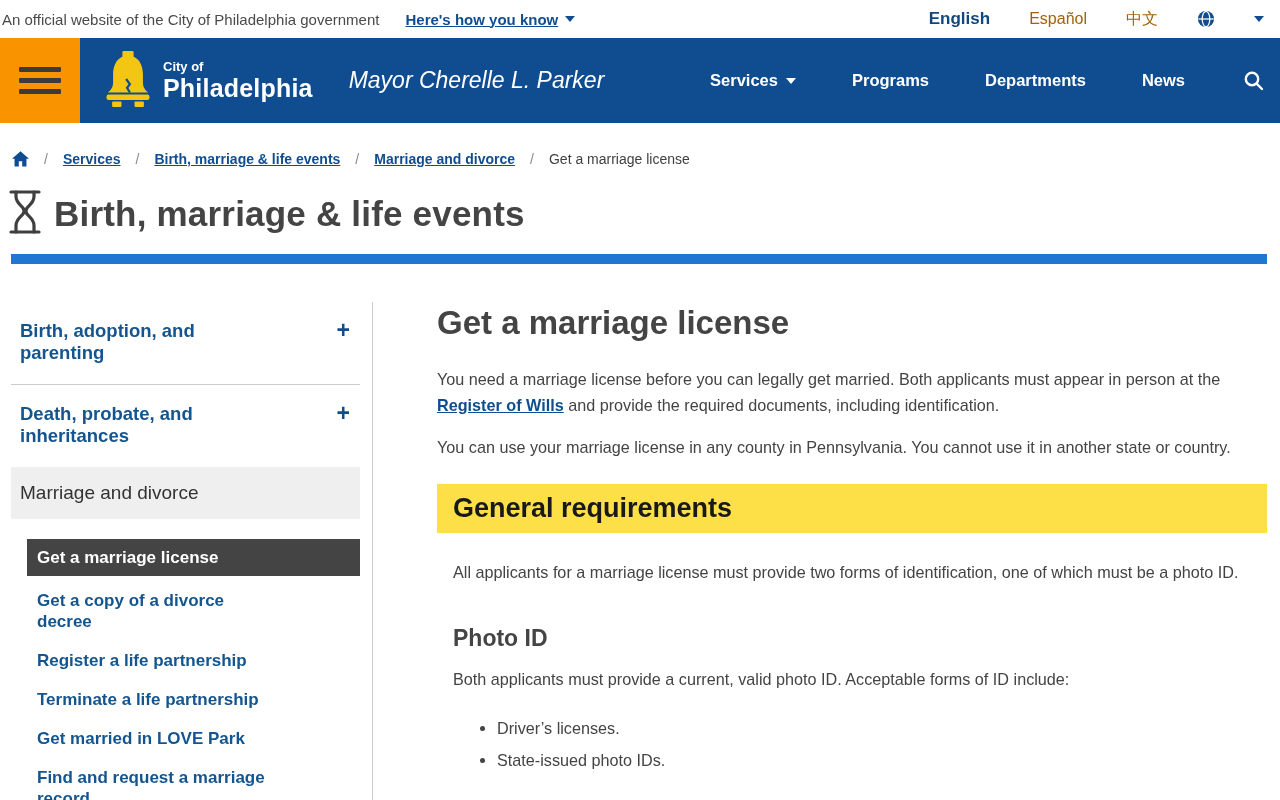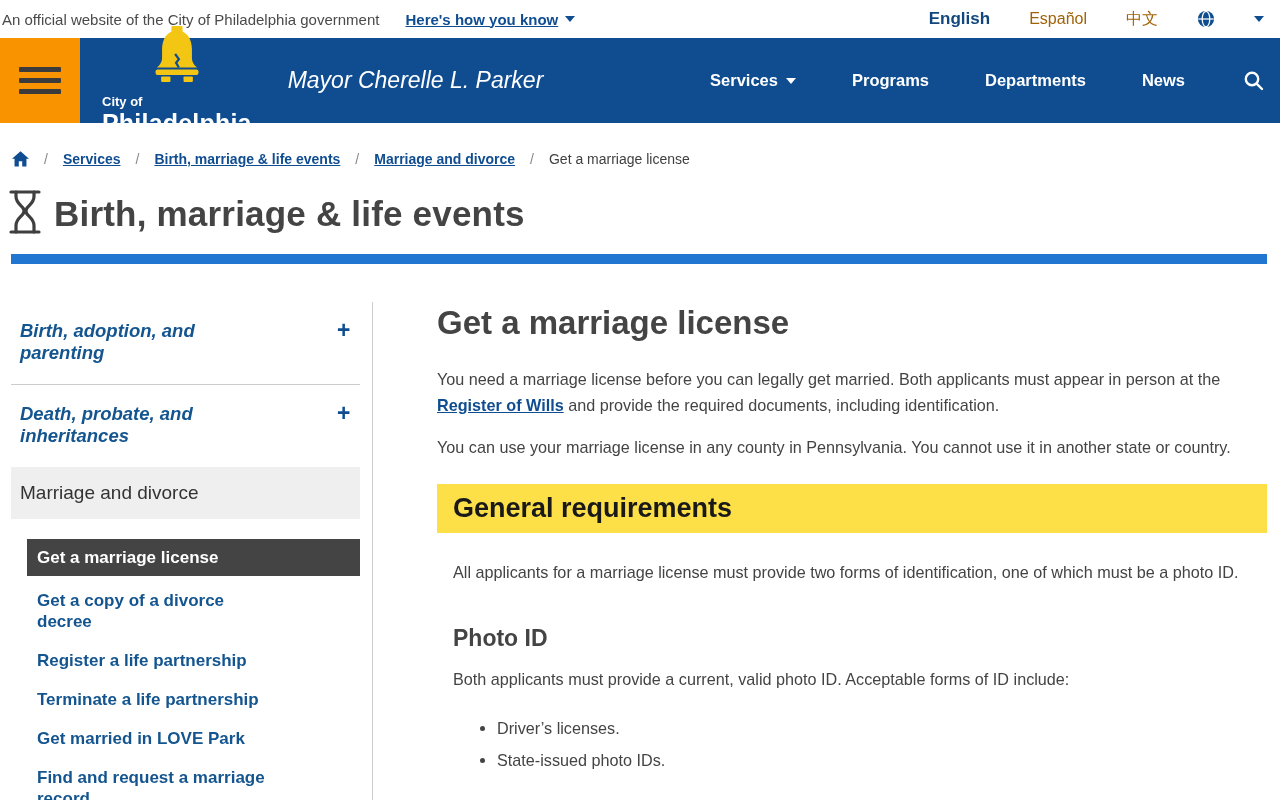--- a/index.html
+++ b/index.html
@@ -29,21 +29,21 @@
   .lang { color: #a16207; }
   .lang.current { color: #12477e; font-weight: bold; font-size: 17px; }
   .globe-btn { display: inline-flex; align-items: center; cursor: pointer; }
 
   
   .site-header { height: 85px; background: #0f4d90; display: flex; align-items: center; }
   .hamburger { width: 80px; height: 85px; background: #f99300; border: none;
     display: flex; flex-direction: column; justify-content: center; align-items: center;
     gap: 6px; cursor: pointer; flex-shrink: 0; }
   .hamburger .bar { width: 42px; height: 5px; background: #3b3b3b; border-radius: 1px; }
-  .logo { display: flex; align-items: center; margin-left: 22px; gap: 9px; cursor: pointer; flex-direction: column; }
+  .logo { display: flex; align-items: center; margin-left: 22px; gap: 9px; cursor: pointer; }
   .logo-text { display: flex; flex-direction: column; color: #fff; line-height: 1; }
   .logo-city { font-size: 13px; font-weight: bold; margin-bottom: 3px; }
   .logo-phila { font-size: 25px; font-weight: bold; letter-spacing: 0.2px; }
   .mayor { color: #fff; font-style: italic; font-size: 23px; margin-left: 36px; text-align: center; }
   .main-nav { margin-left: auto; display: flex; align-items: center; gap: 56px;
     margin-right: 16px; }
   .main-nav a { color: #fff; font-weight: bold; font-size: 16.5px;
     display: inline-flex; align-items: center; gap: 8px; }
   .search-btn { display: inline-flex; align-items: center; cursor: pointer; margin-left: 2px; }
 
@@ -60,21 +60,21 @@
   .page-title { font-size: 35px; font-weight: bold; color: #444; margin: 0; letter-spacing: 0.2px; }
   .blue-bar { height: 10px; background: #2176d2; margin: 15px 13px 0 11px; }
 
   
   .content { display: flex; margin-top: 38px; padding: 0 13px 0 11px; }
 
   
   .sidebar { width: 362px; flex-shrink: 0; border-right: 1px solid #ccc; }
   .sidebar > * { margin-right: 12px; }
   .acc-item { display: flex; justify-content: space-between; align-items: flex-start;
-    padding: 18px 10px 20px 9px; cursor: pointer; font-style: italic; }
+    padding: 18px 10px 20px 9px; cursor: pointer; }
   .acc-item.divided { border-bottom: 1px solid #ccc; }
   .acc-label { color: #14558f; font-weight: bold; font-size: 18.5px;
     line-height: 22px; max-width: 210px; }
   .acc-plus { color: #0f4d90; font-size: 23px; font-weight: bold; line-height: 20px; }
   .acc-active { background: #efefef; padding: 15px 10px 15px 9px;
     font-size: 19px; color: #333; }
   .subnav { margin-top: 20px; padding-left: 16px; }
   .sub-item { display: block; color: #14558f; font-weight: bold; font-size: 17px;
     padding: 9px 10px; line-height: 21px; }
   .sub-item .lbl { display: inline-block; max-width: 230px; }

